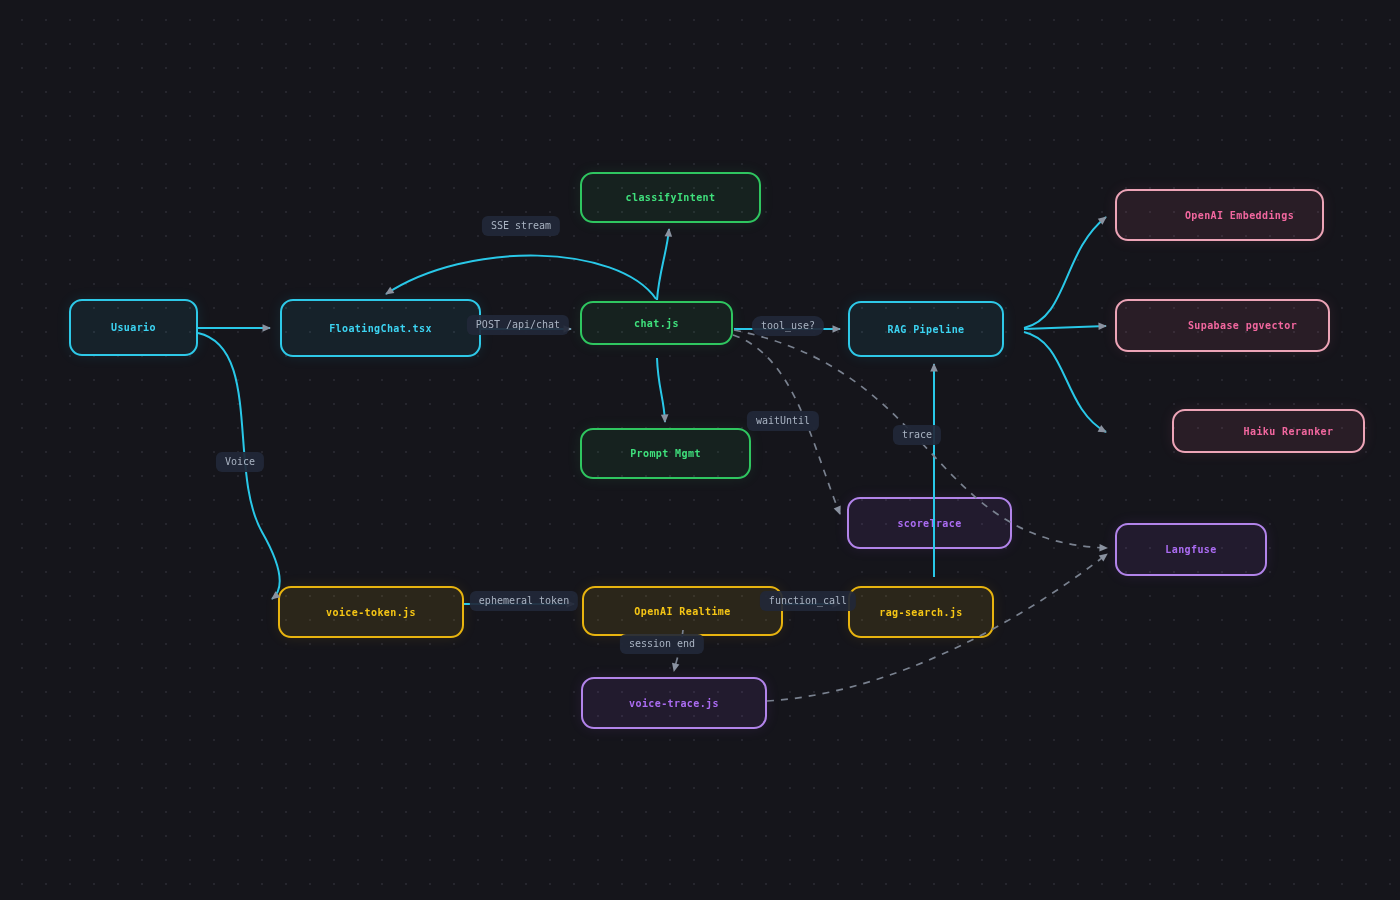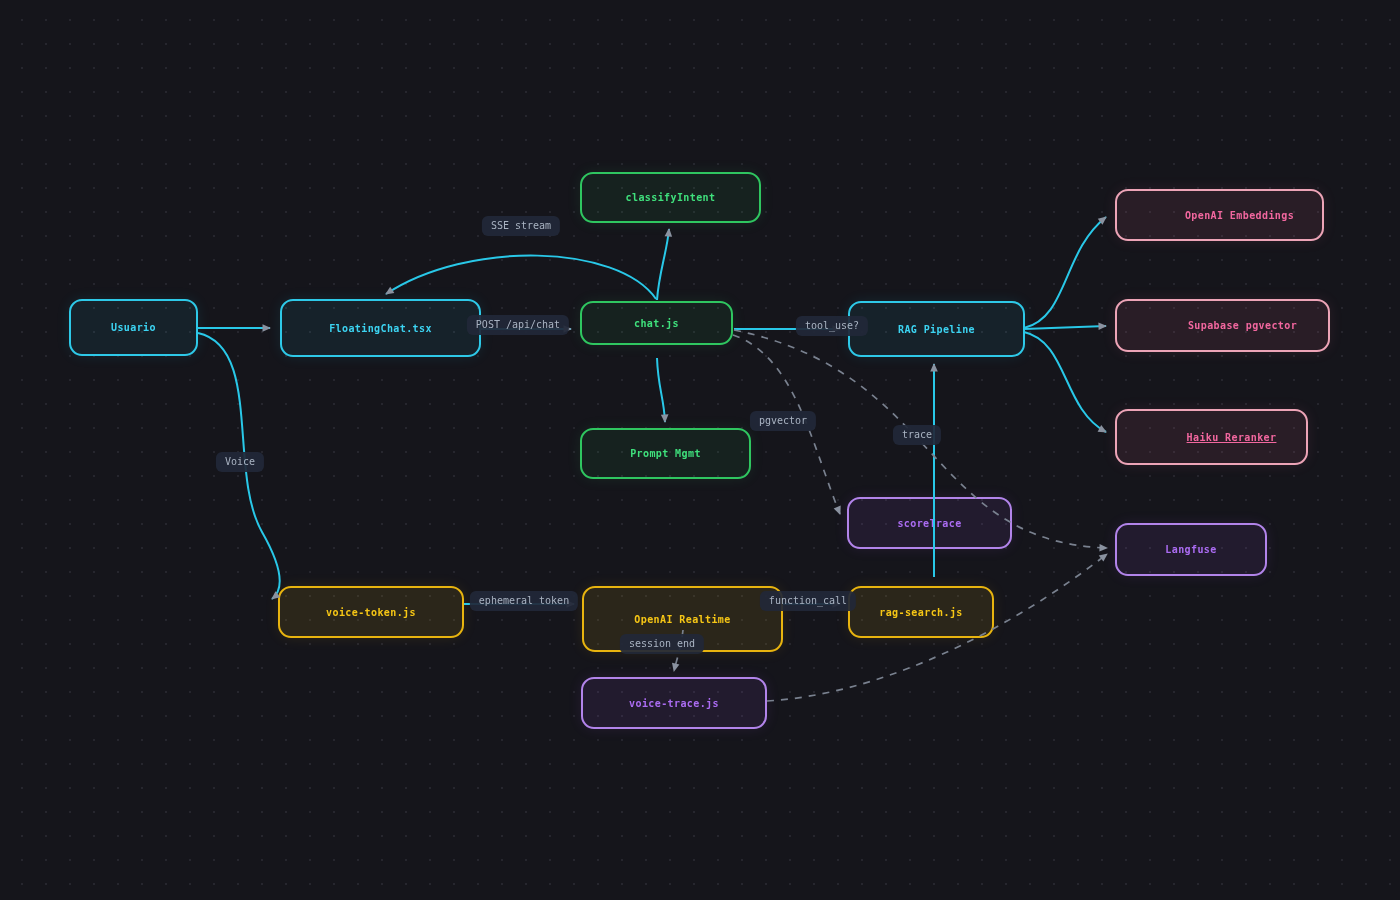--- a/index.html
+++ b/index.html
@@ -46,42 +46,42 @@
       </div>
     <div class="node n-green" style="left:580px; top:172px; width:181px; height:51px;">
         <span>classifyIntent</span>
       </div>
     <div class="node n-green" style="left:580px; top:301px; width:153px; height:44px;">
         <span>chat.js</span>
       </div>
     <div class="node n-green" style="left:580px; top:428px; width:171px; height:51px;">
         <span>Prompt Mgmt</span>
       </div>
-    <div class="node n-cyan" style="left:848px; top:301px; width:177px; height:56px;">
+    <div class="node n-cyan" style="left:848px; top:301px; width:156px; height:56px;">
         <span>RAG Pipeline</span>
       </div>
     <div class="node n-pink" style="left:1115px;top:189px; width:209px; height:52px;">
         <span>OpenAI Embeddings</span>
       </div>
     <div class="node n-pink" style="left:1115px;top:299px; width:215px; height:53px;">
         <span>Supabase pgvector</span>
       </div>
-    <div class="node n-pink" style="left:1115px;top:409px; width:193px; height:56px;text-decoration:underline;">
+    <div class="node n-pink" style="left:1172px;top:409px; width:193px; height:44px;">
         <span>Haiku Reranker</span>
       </div>
     <div class="node n-purple" style="left:847px; top:497px; width:165px; height:52px;">
         <span>scoreTrace</span>
       </div>
     <div class="node n-purple" style="left:1115px;top:523px; width:152px; height:53px;">
         <span>Langfuse</span>
       </div>
     <div class="node n-yellow" style="left:278px; top:578px; width:186px; height:52px;">
         <span>voice-token.js</span>
       </div>
-    <div class="node n-yellow" style="left:582px; top:578px; width:201px; height:66px;">
+    <div class="node n-yellow" style="left:582px; top:578px; width:201px; height:50px;">
         <span>OpenAI Realtime</span>
       </div>
     <div class="node n-yellow" style="left:848px; top:578px; width:146px; height:52px;">
         <span>rag-search.js</span>
       </div>
     <div class="node n-purple" style="left:581px; top:677px; width:186px; height:52px;">
         <span>voice-trace.js</span>
       </div>
   </div>
 
@@ -106,22 +106,22 @@
     <path class="e-solid" d="M 783 604 L 840 604" marker-end="url(#arr)"></path>
     <path class="e-dashed" d="M 733 335 C 795 356 812 445 840 514" marker-end="url(#arr)"></path>
     <path class="e-dashed" d="M 734 330 C 940 372 928 542 1107 548" marker-end="url(#arr)"></path>
     <path class="e-dashed" d="M 683 630 C 681 648 677 658 674 671" marker-end="url(#arr)"></path>
     <path class="e-dashed" d="M 767 701 C 885 694 1012 628 1107 554" marker-end="url(#arr)"></path>
   </svg>
 
   <div class="layer-labels">
     <div class="chip" style="left:521px;top:226px;">SSE stream</div>
     <div class="chip" style="left:518px;top:325px;">POST /api/chat</div>
-    <div class="chip" style="left:832px;top:326px;">tool_use?</div>
+    <div class="chip" style="left:788px;top:326px;border-radius:9px;">tool_use?</div>
     <div class="chip" style="left:240px;top:462px;">Voice</div>
-    <div class="chip" style="left:783px;top:421px;">pgvector</div>
+    <div class="chip" style="left:783px;top:421px;">waitUntil</div>
     <div class="chip" style="left:917px;top:435px;">trace</div>
     <div class="chip" style="left:524px;top:601px;">ephemeral token</div>
     <div class="chip" style="left:808px;top:601px;">function_call</div>
     <div class="chip" style="left:662px;top:644px;">session end</div>
   </div>
 
 </div>
 
 </body></html>

